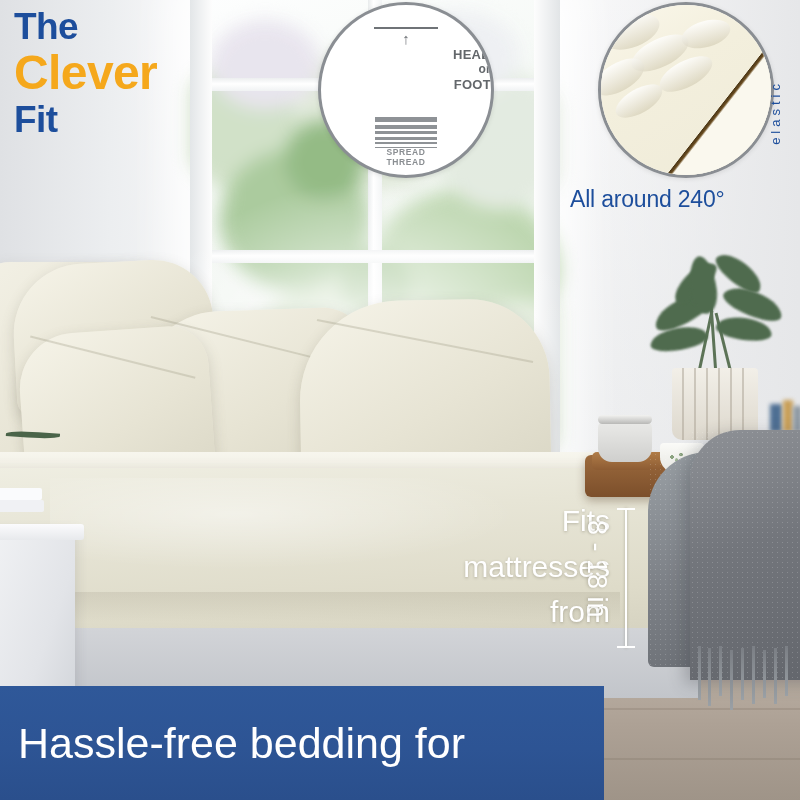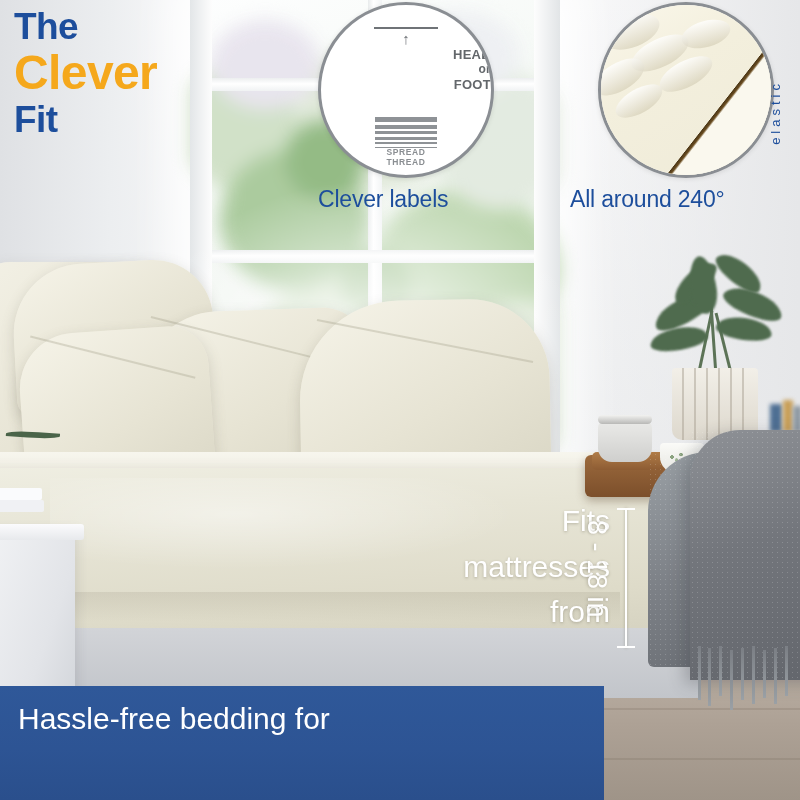--- a/index.html
+++ b/index.html
@@ -171,21 +171,21 @@
       box-shadow:0 0 3px rgba(80,75,60,.35);}
   .dimcap{position:absolute;left:617px;width:18px;height:2px;background:#ffffff;}
   .dimcap-top{top:508px;}
   .dimcap-bot{top:646px;}
   .dimtext{position:absolute;left:612px;top:520px;width:120px;color:#ffffff;font-size:27px;
       transform:rotate(90deg);transform-origin:left top;white-space:nowrap;
       text-shadow:0 1px 3px rgba(90,85,70,.35);}
 
   .banner{position:absolute;left:0;top:686px;width:604px;height:114px;
       background:linear-gradient(180deg,#2f5899 0%,#2d5494 55%,#2a4f8c 100%);}
-  .banner-inner{position:absolute;left:18px;top:14px;color:#ffffff;font-size:30px;line-height:1.28;}
+  .banner-inner{position:absolute;left:18px;top:30px;color:#ffffff;font-size:43px;line-height:1.28;}
   .banner-inner span{display:block;}
 </style>
 </head>
 <body>
 
 <div id="stage">
 
   <div class="scene">
 
     <div class="wall"></div>
@@ -330,21 +330,20 @@
         <i style="height:3px;"></i>
       <i style="height:3px;"></i>
         <i style="height:2px;"></i>
         <i style="height:1px;"></i>
     </div>
     <div class="lbl-thread">
       <span>SPREAD</span><br>
       <span>THREAD</span>
     </div>
   </div>
-  <div class="cap" id="cap-labels">Clever labels</div>
 
   <div class="circle" id="circle-elastic">
     <div class="el-sheet">
       <div class="el-ruffle" style="left:8px;top:18px;width:58px;height:30px;transform:rotate(-22deg);"></div>
       <div class="el-ruffle" style="left:34px;top:40px;width:62px;height:28px;transform:rotate(-26deg);"></div>
       <div class="el-ruffle" style="left:62px;top:62px;width:58px;height:26px;transform:rotate(-28deg);"></div>
       <div class="el-ruffle" style="left:-4px;top:64px;width:56px;height:28px;transform:rotate(-30deg);"></div>
       <div class="el-ruffle" style="left:18px;top:90px;width:52px;height:24px;transform:rotate(-30deg);"></div>
       <div class="el-ruffle" style="left:86px;top:22px;width:50px;height:26px;transform:rotate(-16deg);"></div>
     </div>

